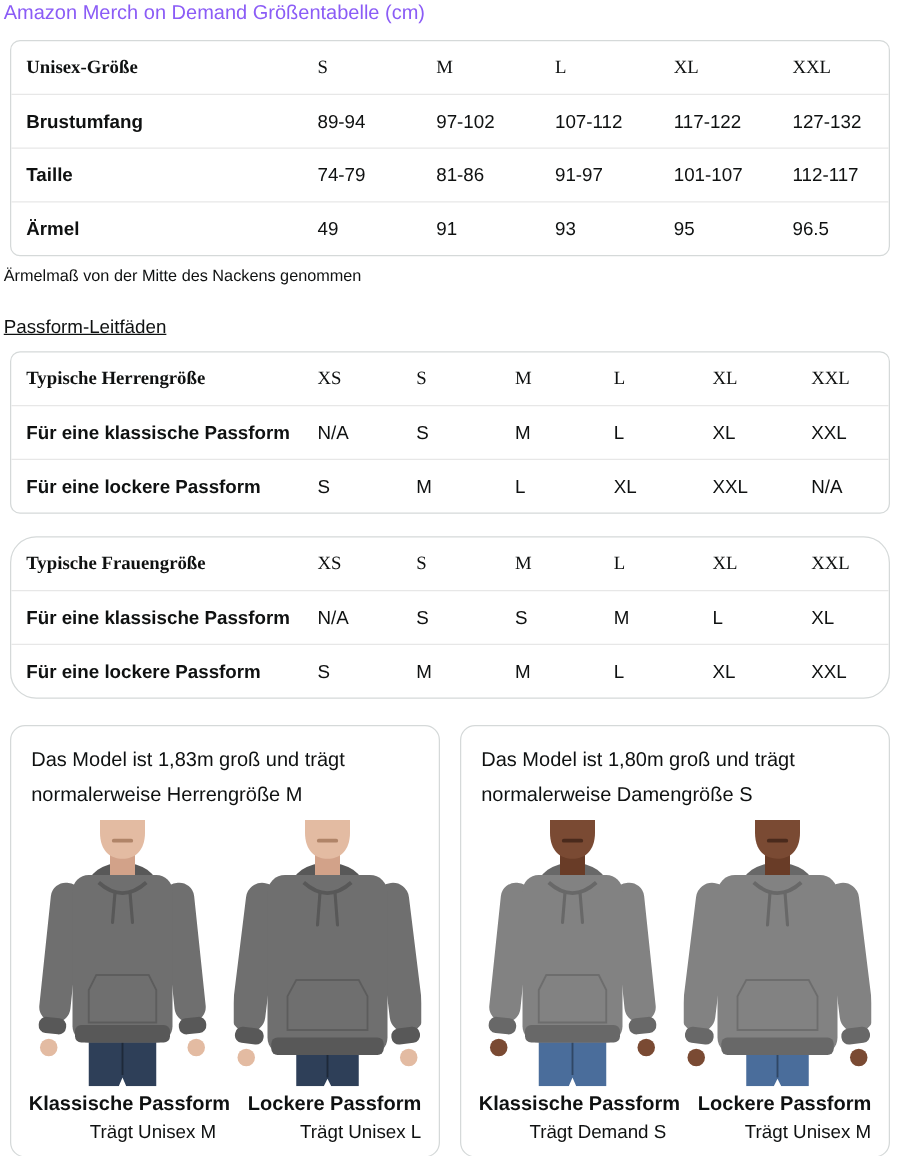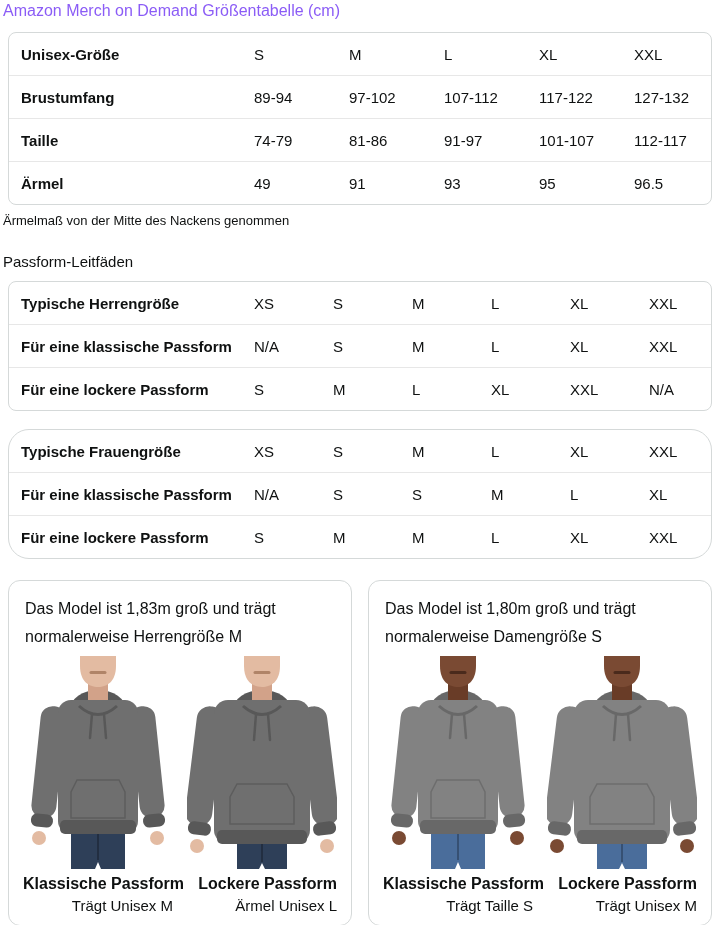--- a/index.html
+++ b/index.html
@@ -13,27 +13,27 @@
   }
   
   .card-table{
     margin:11px 8px 0 8px;border:1px solid var(--border,#d5d9d9);
     border-radius:8px;background:#fff;overflow:hidden;
   }
   .trow{
     display:flex;align-items:center;height:42px;padding:0 12px;
     border-top:1px solid var(--separator,#e7e7e7);font-size:15px;
   }
-  .trow:first-child{border-top:none;}
+  .trow:first-child{border-top:none;font-family:Liberation Serif, serif;}
   .rlabel{flex:0 0 233px;font-weight:700;white-space:nowrap;}
   .size-table .cell{flex:0 0 95px;}
   .fit-table .cell{flex:0 0 79px;}
   .cell{white-space:nowrap;}
   .note{font-size:13px;line-height:16px;margin:8px 0 0 3px;}
-  .fit-heading{font-size:15px;font-weight:400;line-height:18px;margin:24px 0 0 3px;}
+  .fit-heading{font-size:15px;font-weight:400;line-height:18px;margin:24px 0 0 3px;text-decoration:underline;}
   .fit-table-2{margin-top:10px;}
   .fit-table-3{margin-top:18px;border-radius:21px;}
   
   .cards{display:flex;gap:16px;margin:21px 8px 0 8px;}
   .model-card{
     flex:1;border:1px solid var(--border,#d5d9d9);border-radius:12px;
     padding:12px 14px 10px 14px;background:#fff;box-sizing:border-box;height:346px;
   }
   .model-desc{font-size:16px;line-height:28px;margin:2px 0 0 2px;}
   .models{display:flex;justify-content:space-between;margin-top:5px;}
@@ -234,36 +234,36 @@
             <div class="fit-label">Klassische Passform</div>
             <div class="size-label">Trägt Unisex M</div>
           </figcaption>
         </figure>
         <figure class="model-figure">
           <svg class="photo" viewBox="0 0 150 213">
               <use href="#person-loose"></use>
             </svg>
           <figcaption class="model-caption">
             <div class="fit-label">Lockere Passform</div>
-            <div class="size-label">Ärmel Unisex L</div>
+            <div class="size-label">Trägt Unisex L</div>
           </figcaption>
         </figure>
       </div>
     </article>
 
     <article class="model-card model-women">
       <p class="model-desc">Das Model ist 1,80m groß und trägt normalerweise Damengröße S</p>
       <div class="models">
         <figure class="model-figure">
           <svg class="photo" viewBox="0 0 150 213">
               <use href="#person-classic"></use>
             </svg>
           <figcaption class="model-caption">
             <div class="fit-label">Klassische Passform</div>
-            <div class="size-label">Trägt Taille S</div>
+            <div class="size-label">Trägt Demand S</div>
           </figcaption>
         </figure>
         <figure class="model-figure">
           <svg class="photo" viewBox="0 0 150 213">
               <use href="#person-loose"></use>
             </svg>
           <figcaption class="model-caption">
             <div class="fit-label">Lockere Passform</div>
             <div class="size-label">Trägt Unisex M</div>
           </figcaption>

